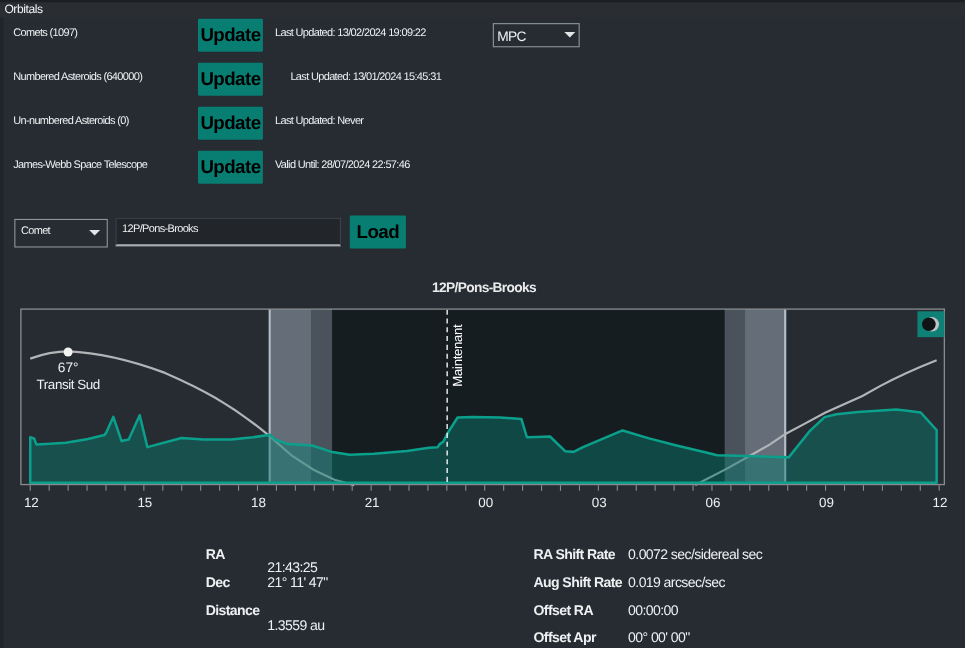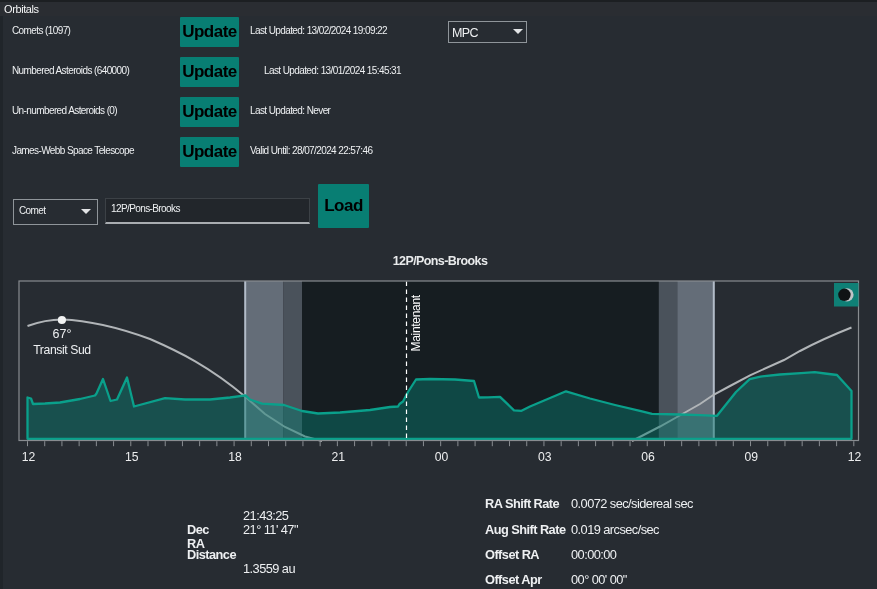--- a/index.html
+++ b/index.html
@@ -38,21 +38,21 @@
 
   <div class="abs combo" style="left:448px;top:21px;width:79px;height:22px;"></div>
   <div class="abs lbl" style="left:452px;top:26px;font-size:12.5px;">MPC</div>
   <div class="abs tri" style="left:513px;top:29px;"></div>
 
   <div class="abs combo" style="left:13px;top:199px;width:85px;height:26px;"></div>
   <div class="abs lbl" style="left:19px;top:205px;">Comet</div>
   <div class="abs tri" style="left:81px;top:209px;"></div>
   <div class="abs" style="left:105px;top:198px;width:205px;height:26px;background:#22262b;border:1px solid #3c4146;border-bottom:2px solid #a9adb1;box-sizing:border-box;"></div>
   <div class="abs lbl" style="left:111px;top:203px;">12P/Pons-Brooks</div>
-  <div class="abs btn" style="left:318px;top:184px;width:51px;height:44px;">Load</div>
+  <div class="abs btn" style="left:318px;top:196px;width:51px;height:30px;">Load</div>
 
   <svg class="abs" style="left:0;top:0;" width="877" height="589" viewBox="0 0 877 589">
     <text x="440" y="265" fill="#e9ebec" font-size="12.5" font-weight="bold" letter-spacing="-0.6" text-anchor="middle">12P/Pons-Brooks</text>
 
     <rect x="19" y="281" width="839.5" height="159.5" fill="#272c32"></rect>
     <rect x="246" y="281" width="37.3" height="159.5" fill="#646d78"></rect>
     <rect x="283.3" y="281" width="18.7" height="159.5" fill="#4a525b"></rect>
     <rect x="302" y="281" width="357.5" height="159.5" fill="#161d21"></rect>
     <rect x="658.8" y="281" width="18.5" height="159.5" fill="#4a525b"></rect>
     <rect x="677.3" y="281" width="36.2" height="159.5" fill="#646d78"></rect>
@@ -136,21 +136,21 @@
       <text x="648.1" y="461">06</text>
       <text x="751.3" y="461">09</text>
       <text x="854.6" y="461">12</text>
     </g>
 
     <rect x="834" y="283" width="24.5" height="23.5" fill="#0f8076"></rect>
     <circle cx="847" cy="294.8" r="6.6" fill="#c0c4c7"></circle>
     <circle cx="844.4" cy="294.8" r="6.2" fill="#101315"></circle>
   </svg>
 
-  <div class="abs dlab" style="left:187px;top:496px;margin-top:40px;">RA</div>
+  <div class="abs dlab" style="left:187px;top:496px;">RA</div>
   <div class="abs dval" style="left:243px;top:508px;">21:43:25</div>
   <div class="abs dlab" style="left:187px;top:522px;">Dec</div>
   <div class="abs dval" style="left:243px;top:522px;">21° 11' 47"</div>
   <div class="abs dlab" style="left:187px;top:547px;">Distance</div>
   <div class="abs dval" style="left:243px;top:561px;">1.3559 au</div>
 
   <div class="abs dlab" style="left:485px;top:496px;">RA Shift Rate</div>
   <div class="abs dval" style="left:571px;top:496px;">0.0072 sec/sidereal sec</div>
   <div class="abs dlab" style="left:485px;top:522px;">Aug Shift Rate</div>
   <div class="abs dval" style="left:571px;top:522px;">0.019 arcsec/sec</div>

